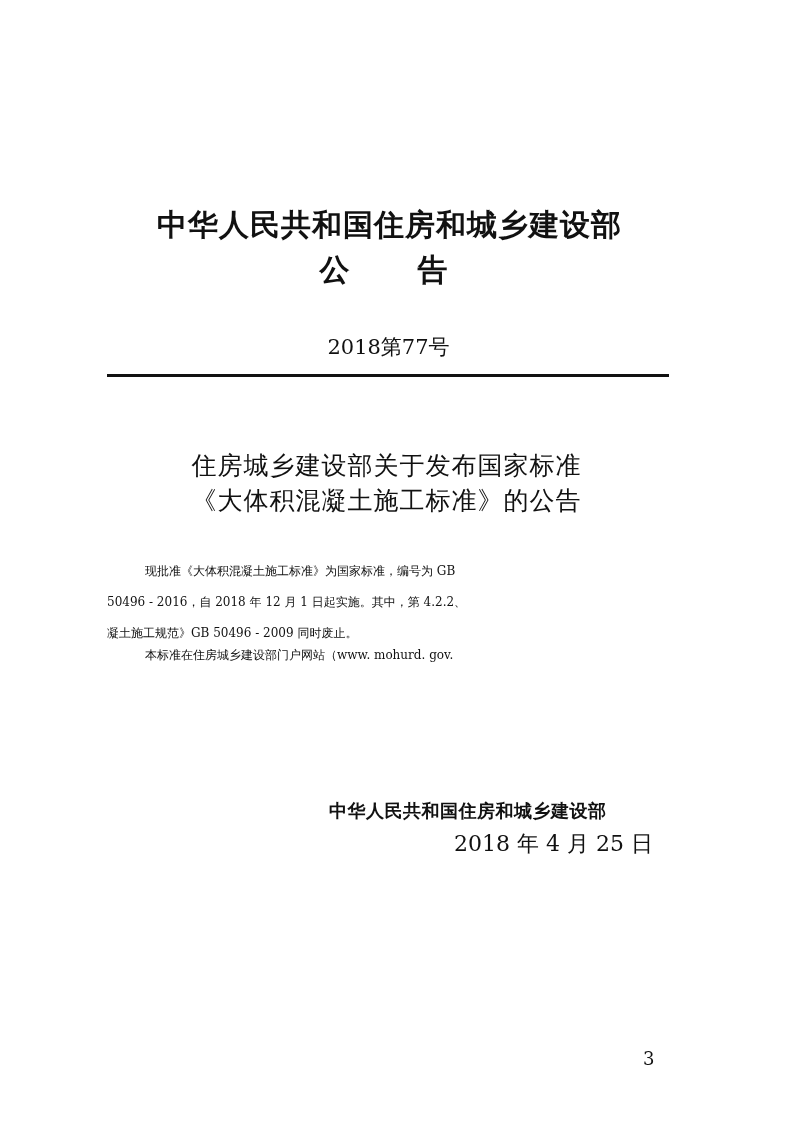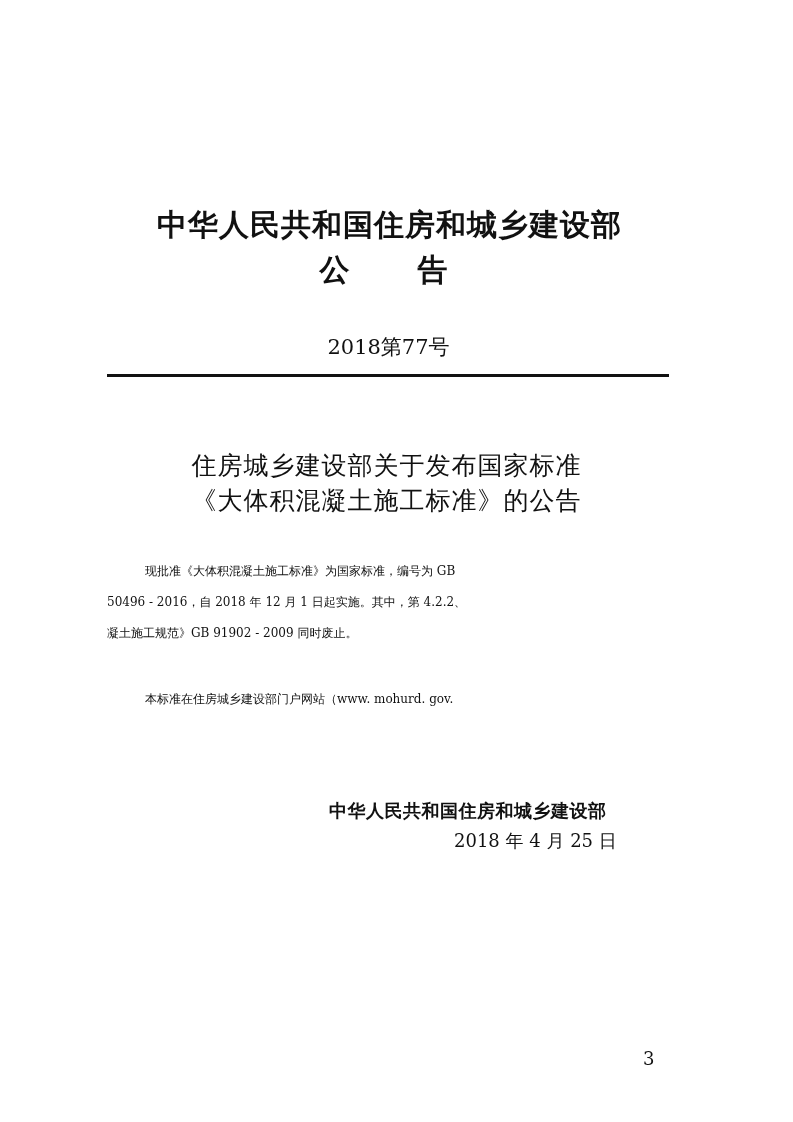--- a/index.html
+++ b/index.html
@@ -9,44 +9,44 @@
     .title2 { left: 0; width: 793px; top: 250px; text-align: center; font-family: "DejaVu Sans", sans-serif; font-weight: bold; font-size: 30px; margin-left: -13px; }
     .title2 span { display: inline-block; }
     .title2 .gap { width: 68px; }
     .docno { left: 0; width: 793px; top: 333px; text-align: center; font-size: 21px; margin-left: -8px; }
     .rule { left: 107px; top: 374px; width: 562px; height: 0; border-top: 3px solid #111; }
     .subject { left: 0; width: 793px; text-align: center; font-family: "DejaVu Sans", sans-serif; font-size: 25px; letter-spacing: 1px; }
     .s1 { top: 449px; margin-left: -10px; }
     .s2 { top: 484px; margin-left: -10px; }
     .para { left: 107px; width: 580px; font-size: 12px; line-height: 31px; text-align: justify; }
     .p1 { top: 556px; }
-    .p2 { top: 684px; }
+    .p2 { top: 640px; }
     .para .line { display: block; white-space: nowrap; }
     .indent { padding-left: 38px; }
     .signer { left: 329px; top: 799px; font-family: "DejaVu Sans", sans-serif; font-weight: bold; font-size: 18px; letter-spacing: 0.5px; }
-    .date { left: 454px; top: 829px; font-size: 18px; }
+    .date { left: 454px; top: 829px; font-size: 22px; }
     .pagenum { left: 643px; top: 1048px; font-size: 18px; }
   </style>
 </head>
 <body>
 
 <div class="abs title1">中华人民共和国住房和城乡建设部</div>
 <div class="abs title2">
   <span>公</span><span class="gap"></span><span>告</span>
 </div>
 <div class="abs docno">2018第77号</div>
 <div class="abs rule"></div>
 
 <div class="abs subject s1">住房城乡建设部关于发布国家标准</div>
 <div class="abs subject s2">《大体积混凝土施工标准》的公告</div>
 
 <div class="abs para p1">
   <span class="line indent">现批准《大体积混凝土施工标准》为国家标准，编号为 GB</span>
   <span class="line">50496 - 2016，自 2018 年 12 月 1 日起实施。其中，第 4.2.2、</span>
-  <span class="line">凝土施工规范》GB 91902 - 2009 同时废止。</span>
+  <span class="line">凝土施工规范》GB 50496 - 2009 同时废止。</span>
 </div>
 
 <div class="abs para p2">
   <span class="line indent">本标准在住房城乡建设部门户网站（www. mohurd. gov.</span>
 </div>
 
 <div class="abs signer">中华人民共和国住房和城乡建设部</div>
 <div class="abs date">2018 年 4 月 25 日</div>
 
 <div class="abs pagenum">3</div>

